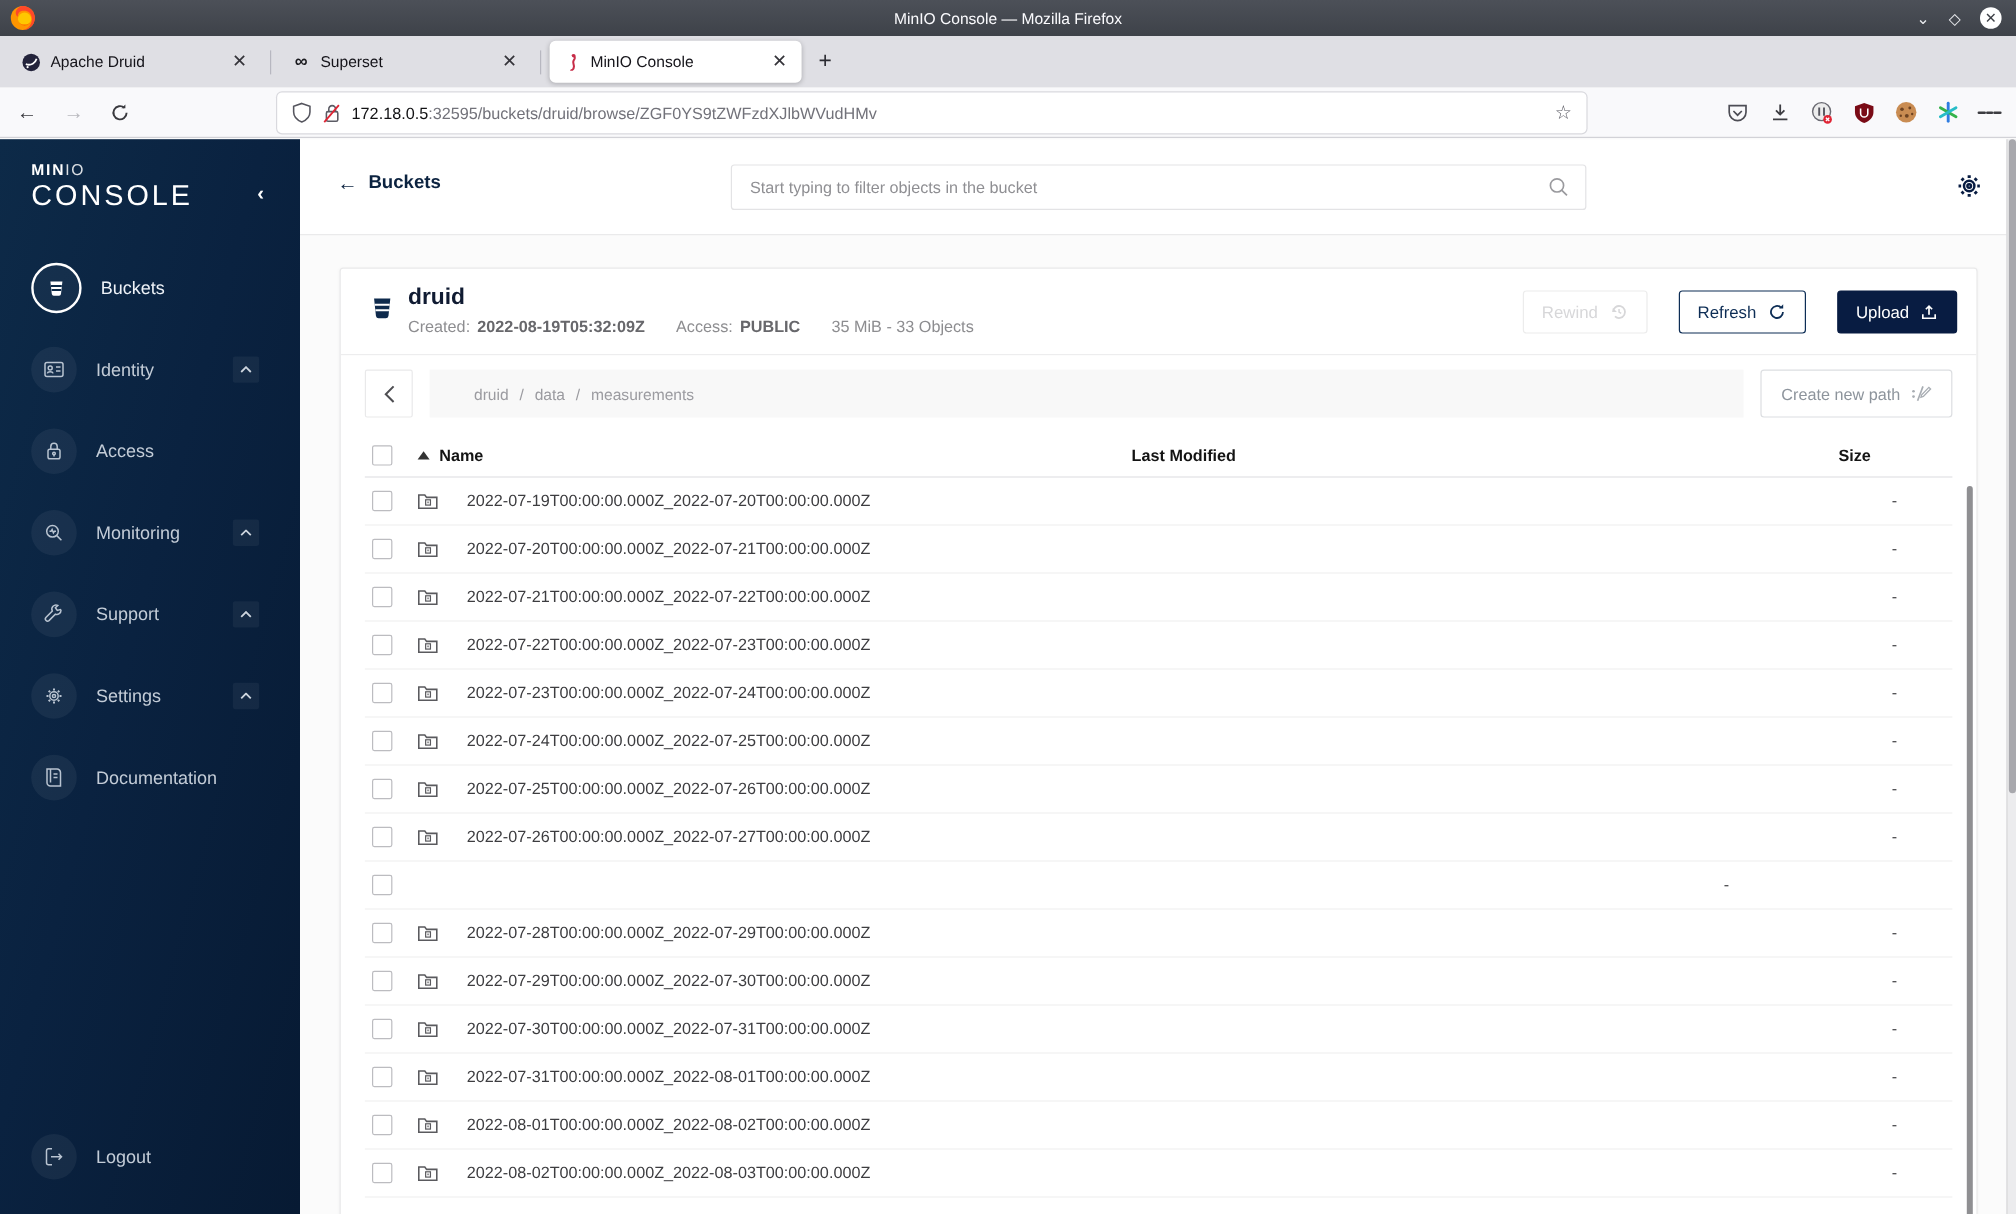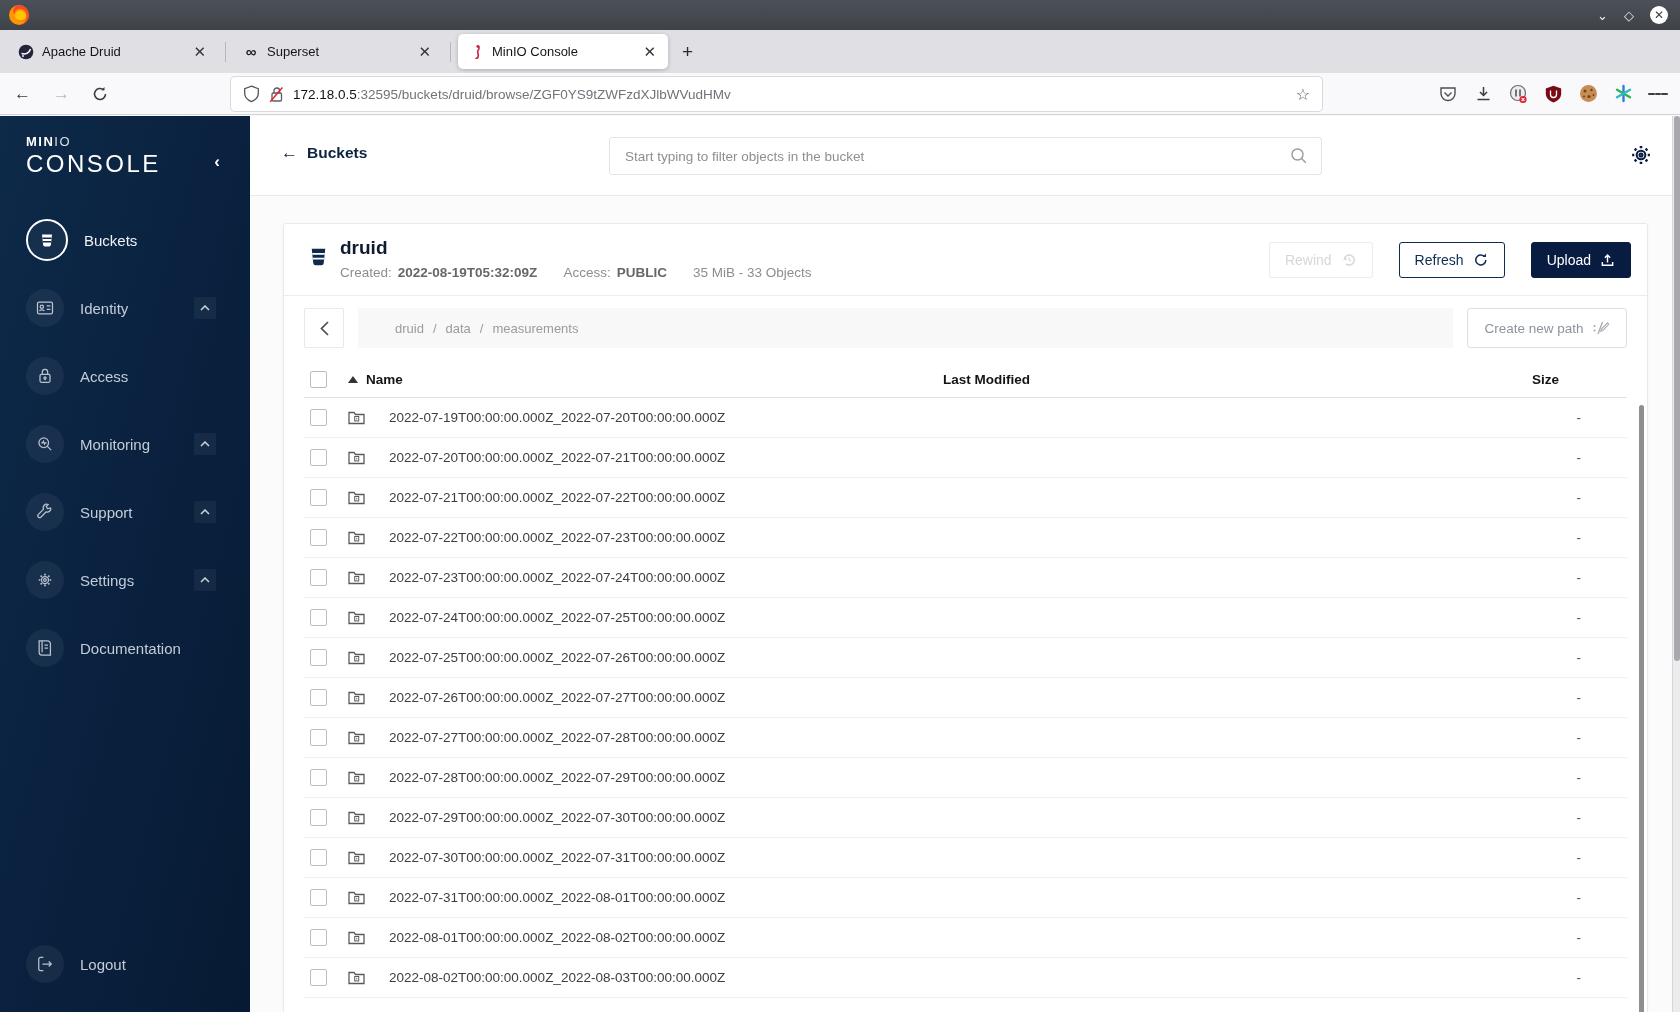--- a/index.html
+++ b/index.html
@@ -115,20 +115,21 @@
 
 <div class="titlebar">
   <div class="ff-logo">
     <svg width="22" height="22" viewBox="0 0 22 22">
       <circle cx="11" cy="11" r="10" fill="#ff9500"></circle>
       <path d="M11 1a10 10 0 0 1 10 10A10 10 0 0 1 11 21c5-1 8-5 7.5-10C18 6.5 15 4.5 11 5 8 5.3 6.5 7.5 7 10c-2-1-2.5-4-1-6 1.5-2 3-3 5-3z" fill="#ff3b30" opacity=".85"></path>
       <circle cx="12.5" cy="12" r="5.5" fill="#ffcc00" opacity=".9"></circle>
       <path d="M7 12a5.5 5.5 0 0 0 11 0c0 2-1.5 4.5-5.5 4.5S7 14 7 12z" fill="#ff5f00"></path>
     </svg>
   </div>
+  <div class="window-title">MinIO Console — Mozilla Firefox</div>
   <div class="win-controls">
     <span class="win-btn">⌄</span>
     <span class="win-btn">◇</span>
     <span class="win-close">✕</span>
   </div>
 </div>
 
 <div class="tabbar">
   <div class="tab">
     <span class="tab-icon">
@@ -572,28 +573,20 @@
                     <path d="M8.7 8v1.3" stroke="#5a5a5e" stroke-width="1"></path>
                   </svg>
                   <span>2022-07-26T00:00:00.000Z_2022-07-27T00:00:00.000Z</span>
                 </span>
                 <span></span>
                 <span class="cell-size">-</span>
               </div>
 
               <div class="t-row">
                 <span class="checkbox"></span>
-                <span class="name-cell">
-                  <svg width="17" height="15" viewBox="0 0 17 15">
-                    <path d="M1 2.5h5l1.5 2H16v9H1z" stroke="#5a5a5e" stroke-width="1.3" fill="none"></path>
-                    <rect x="6.7" y="6.5" width="4" height="4.4" stroke="#5a5a5e" stroke-width="1" fill="none"></rect>
-                    <path d="M8.7 8v1.3" stroke="#5a5a5e" stroke-width="1"></path>
-                  </svg>
-                  <span>2022-07-27T00:00:00.000Z_2022-07-28T00:00:00.000Z</span>
-                </span>
                 <span></span>
                 <span class="cell-size">-</span>
               </div>
 
               <div class="t-row">
                 <span class="checkbox"></span>
                 <span class="name-cell">
                   <svg width="17" height="15" viewBox="0 0 17 15">
                     <path d="M1 2.5h5l1.5 2H16v9H1z" stroke="#5a5a5e" stroke-width="1.3" fill="none"></path>
                     <rect x="6.7" y="6.5" width="4" height="4.4" stroke="#5a5a5e" stroke-width="1" fill="none"></rect>

